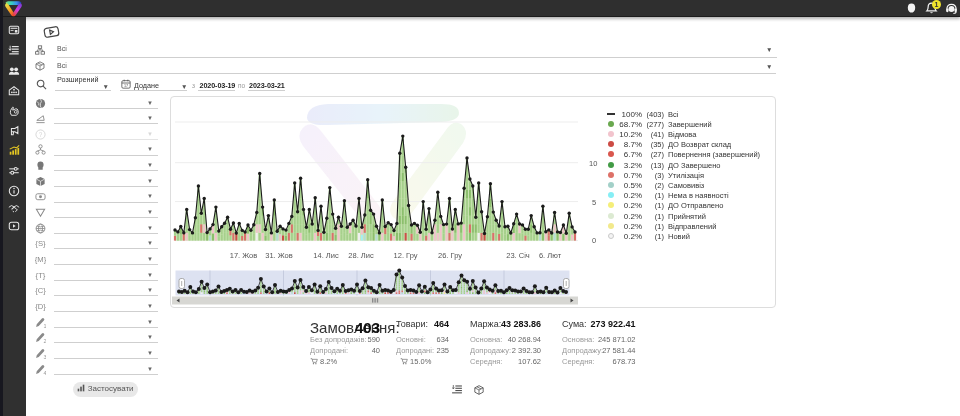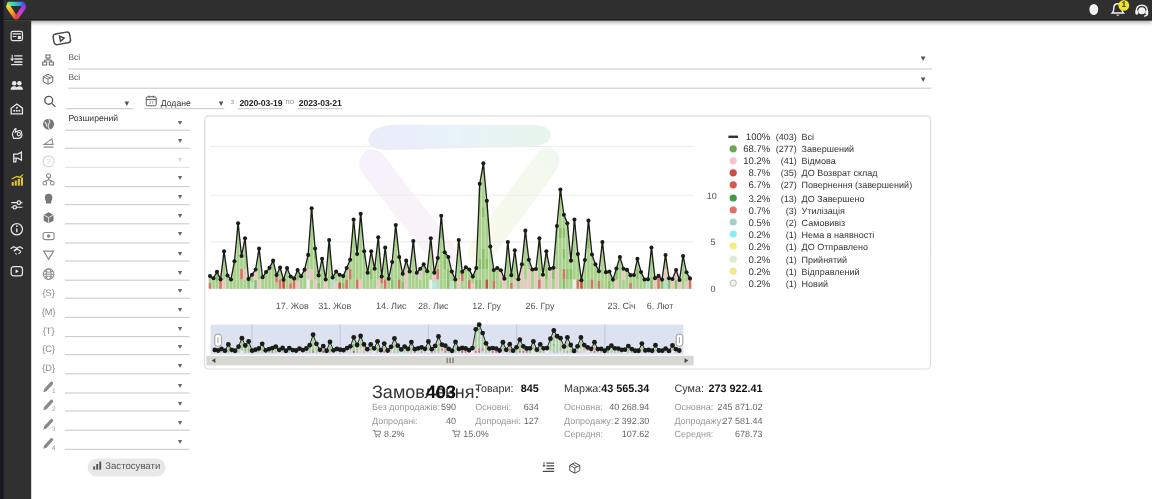--- a/index.html
+++ b/index.html
@@ -137,21 +137,21 @@
     <circle cx="5" cy="5" r="3.6" fill="none" stroke="#555" stroke-width="1.2"></circle>
     <line x1="7.8" y1="7.8" x2="11" y2="11" stroke="#555" stroke-width="1.2"></line>
   </svg>
 <svg style="position:absolute;left:121px;top:79px" width="10" height="10" viewBox="0 0 12 12">
     <rect x="1" y="2" width="10" height="9" rx="1.5" fill="none" stroke="#555" stroke-width="1"></rect>
     <line x1="1" y1="4.8" x2="11" y2="4.8" stroke="#555" stroke-width="1"></line>
     <line x1="3.8" y1="0.8" x2="3.8" y2="2.8" stroke="#555" stroke-width="1"></line>
     <line x1="8.2" y1="0.8" x2="8.2" y2="2.8" stroke="#555" stroke-width="1"></line>
     <text x="6" y="9.6" font-size="4.5" fill="#555" text-anchor="middle" font-family="Liberation Sans">17</text>
   </svg>
-<div class="txt" style="left:57px;top:94px;font-size:7.2px;color:#333">Розширений</div>
+<div class="txt" style="left:57px;top:75px;font-size:7.2px;color:#333">Розширений</div>
 <div class="caret" style="left:102.5px;top:82.5px">▼</div>
 <div class="ul" style="left:55px;top:90px;width:56px"></div>
 <div class="txt" style="left:134px;top:81px;font-size:7.2px;color:#333">Додане</div>
 <div class="caret" style="left:181px;top:82.5px">▼</div>
 <div class="ul" style="left:120px;top:90px;width:67px"></div>
 <div class="txt" style="left:192px;top:82px;font-size:6.5px;color:#999">з</div>
 <div class="txt" style="left:199.5px;top:80.5px;font-size:7.2px;color:#222;font-weight:bold;letter-spacing:-0.1px">2020-03-19</div>
 <div class="ul" style="left:198px;top:90px;width:37px"></div>
 <div class="txt" style="left:238px;top:82px;font-size:6.5px;color:#999">по</div>
 <div class="txt" style="left:249px;top:80.5px;font-size:7.2px;color:#222;font-weight:bold;letter-spacing:-0.1px">2023-03-21</div>
@@ -1546,29 +1546,29 @@
 <div style="position:absolute;left:606px;top:221.7px;height:10.2px;white-space:nowrap;font-size:7.5px;color:#333"><span style="display:inline-block;width:10px;text-align:center"><span style="display:inline-block;width:6px;height:6px;border-radius:50%;background:#f2e98c;vertical-align:middle;margin-top:-2px"></span></span><span style="display:inline-block;width:26px;text-align:right;font-size:8px">0.2%</span><span style="display:inline-block;width:22px;text-align:right">(1)</span><span style="margin-left:4px">Відправлений</span></div>
 <div style="position:absolute;left:606px;top:231.9px;height:10.2px;white-space:nowrap;font-size:7.5px;color:#333"><span style="display:inline-block;width:10px;text-align:center"><span style="display:inline-block;width:6px;height:6px;border-radius:50%;background:#f4f4f4;border:1px solid #c9c9c9;vertical-align:middle;margin-top:-2px"></span></span><span style="display:inline-block;width:26px;text-align:right;font-size:8px">0.2%</span><span style="display:inline-block;width:22px;text-align:right">(1)</span><span style="margin-left:4px">Новий</span></div>
 <div style="position:absolute;left:310px;top:319px;width:70px;font-size:15px;color:#333;white-space:nowrap">Замовлення:<span style="position:absolute;right:0;font-weight:bold;color:#111">403</span></div>
 <div style="position:absolute;left:310px;top:334.5px;width:70px;font-size:7.5px;color:#999;white-space:nowrap">Без допродажів:<span style="position:absolute;right:0;color:#666">590</span></div>
 <div style="position:absolute;left:310px;top:345.5px;width:70px;font-size:7.5px;color:#999;white-space:nowrap">Допродані:<span style="position:absolute;right:0;color:#666">40</span></div>
 <div style="position:absolute;left:310px;top:356.5px;font-size:7.5px;color:#666;white-space:nowrap"><svg width="8" height="8" viewBox="0 0 12 12" style="vertical-align:-1px">
       <path d="M1,2.5 L3,2.5 L4.5,8 L9.5,8 L11,3.5 L3.3,3.5" fill="none" stroke="#777" stroke-width="1.1"></path>
       <circle cx="5.2" cy="10" r="1" fill="#777"></circle>
       <circle cx="8.8" cy="10" r="1" fill="#777"></circle>
     </svg> 8.2%</div>
-<div style="position:absolute;left:396px;top:319px;width:53px;font-size:9px;color:#333;white-space:nowrap">Товари:<span style="position:absolute;right:0;font-weight:bold;color:#111">845</span></div>
+<div style="position:absolute;left:396px;top:319px;width:53px;font-size:9px;color:#333;white-space:nowrap">Товари:<span style="position:absolute;right:0;font-weight:bold;color:#111">464</span></div>
 <div style="position:absolute;left:396px;top:334.5px;width:53px;font-size:7.5px;color:#999;white-space:nowrap">Основні:<span style="position:absolute;right:0;color:#666">634</span></div>
-<div style="position:absolute;left:396px;top:345.5px;width:53px;font-size:7.5px;color:#999;white-space:nowrap">Допродані:<span style="position:absolute;right:0;color:#666">127</span></div>
-<div style="position:absolute;left:376px;top:356.5px;font-size:7.5px;color:#666;white-space:nowrap"><svg width="8" height="8" viewBox="0 0 12 12" style="vertical-align:-1px">
+<div style="position:absolute;left:396px;top:345.5px;width:53px;font-size:7.5px;color:#999;white-space:nowrap">Допродані:<span style="position:absolute;right:0;color:#666">235</span></div>
+<div style="position:absolute;left:400px;top:356.5px;font-size:7.5px;color:#666;white-space:nowrap"><svg width="8" height="8" viewBox="0 0 12 12" style="vertical-align:-1px">
       <path d="M1,2.5 L3,2.5 L4.5,8 L9.5,8 L11,3.5 L3.3,3.5" fill="none" stroke="#777" stroke-width="1.1"></path>
       <circle cx="5.2" cy="10" r="1" fill="#777"></circle>
       <circle cx="8.8" cy="10" r="1" fill="#777"></circle>
     </svg> 15.0%</div>
-<div style="position:absolute;left:470px;top:319px;width:71px;font-size:9px;color:#333;white-space:nowrap">Маржа:<span style="position:absolute;right:0;font-weight:bold;color:#111">43 565.34</span></div>
+<div style="position:absolute;left:470px;top:319px;width:71px;font-size:9px;color:#333;white-space:nowrap">Маржа:<span style="position:absolute;right:0;font-weight:bold;color:#111">43 283.86</span></div>
 <div style="position:absolute;left:470px;top:334.5px;width:71px;font-size:7.5px;color:#999;white-space:nowrap">Основна:<span style="position:absolute;right:0;color:#666">40 268.94</span></div>
 <div style="position:absolute;left:470px;top:345.5px;width:71px;font-size:7.5px;color:#999;white-space:nowrap">Допродажу:<span style="position:absolute;right:0;color:#666">2 392.30</span></div>
 <div style="position:absolute;left:470px;top:356.5px;width:71px;font-size:7.5px;color:#999;white-space:nowrap">Середня:<span style="position:absolute;right:0;color:#666">107.62</span></div>
 <div style="position:absolute;left:562px;top:319px;width:73.5px;font-size:9px;color:#333;white-space:nowrap">Сума:<span style="position:absolute;right:0;font-weight:bold;color:#111">273 922.41</span></div>
 <div style="position:absolute;left:562px;top:334.5px;width:73.5px;font-size:7.5px;color:#999;white-space:nowrap">Основна:<span style="position:absolute;right:0;color:#666">245 871.02</span></div>
 <div style="position:absolute;left:562px;top:345.5px;width:73.5px;font-size:7.5px;color:#999;white-space:nowrap">Допродажу:<span style="position:absolute;right:0;color:#666">27 581.44</span></div>
 <div style="position:absolute;left:562px;top:356.5px;width:73.5px;font-size:7.5px;color:#999;white-space:nowrap">Середня:<span style="position:absolute;right:0;color:#666">678.73</span></div>
 
 <svg style="position:absolute;left:451.5px;top:385px" width="10" height="9" viewBox="0 0 12 11">
     <g stroke="#4a4a4a" stroke-width="1.3">

